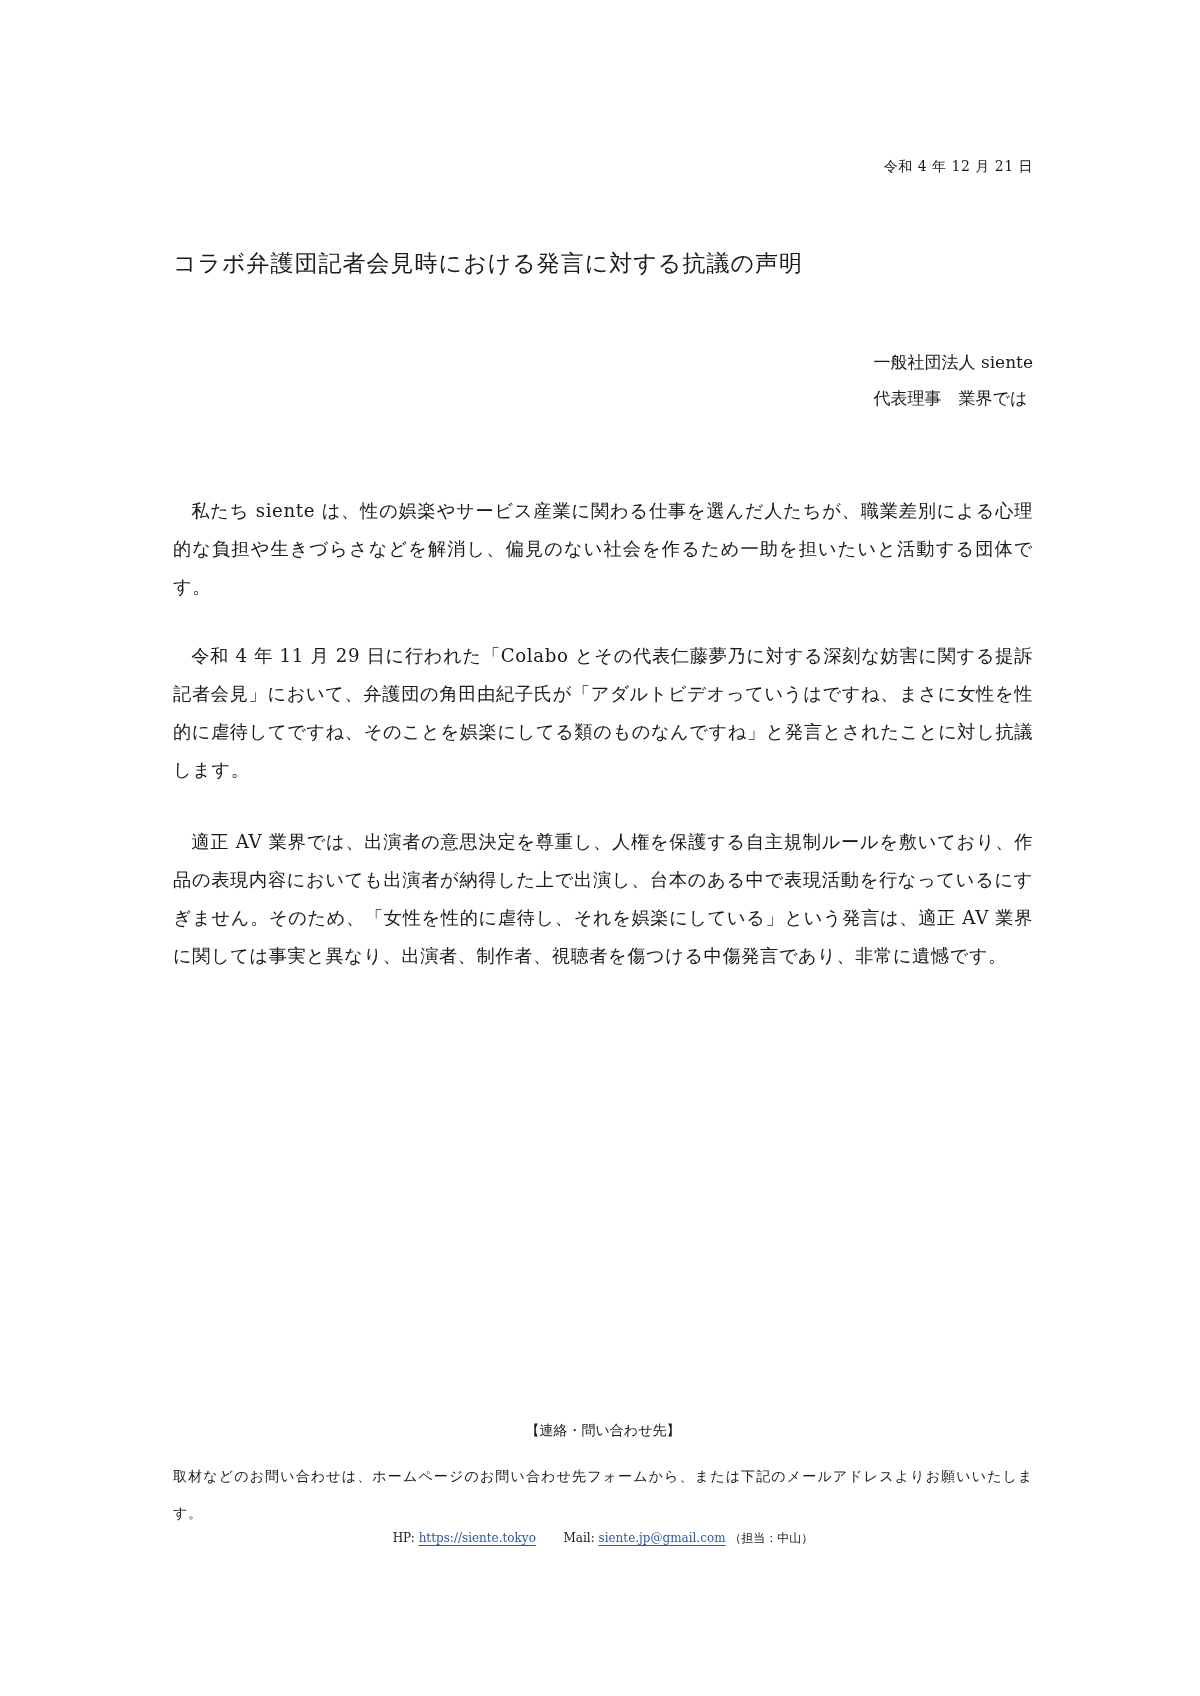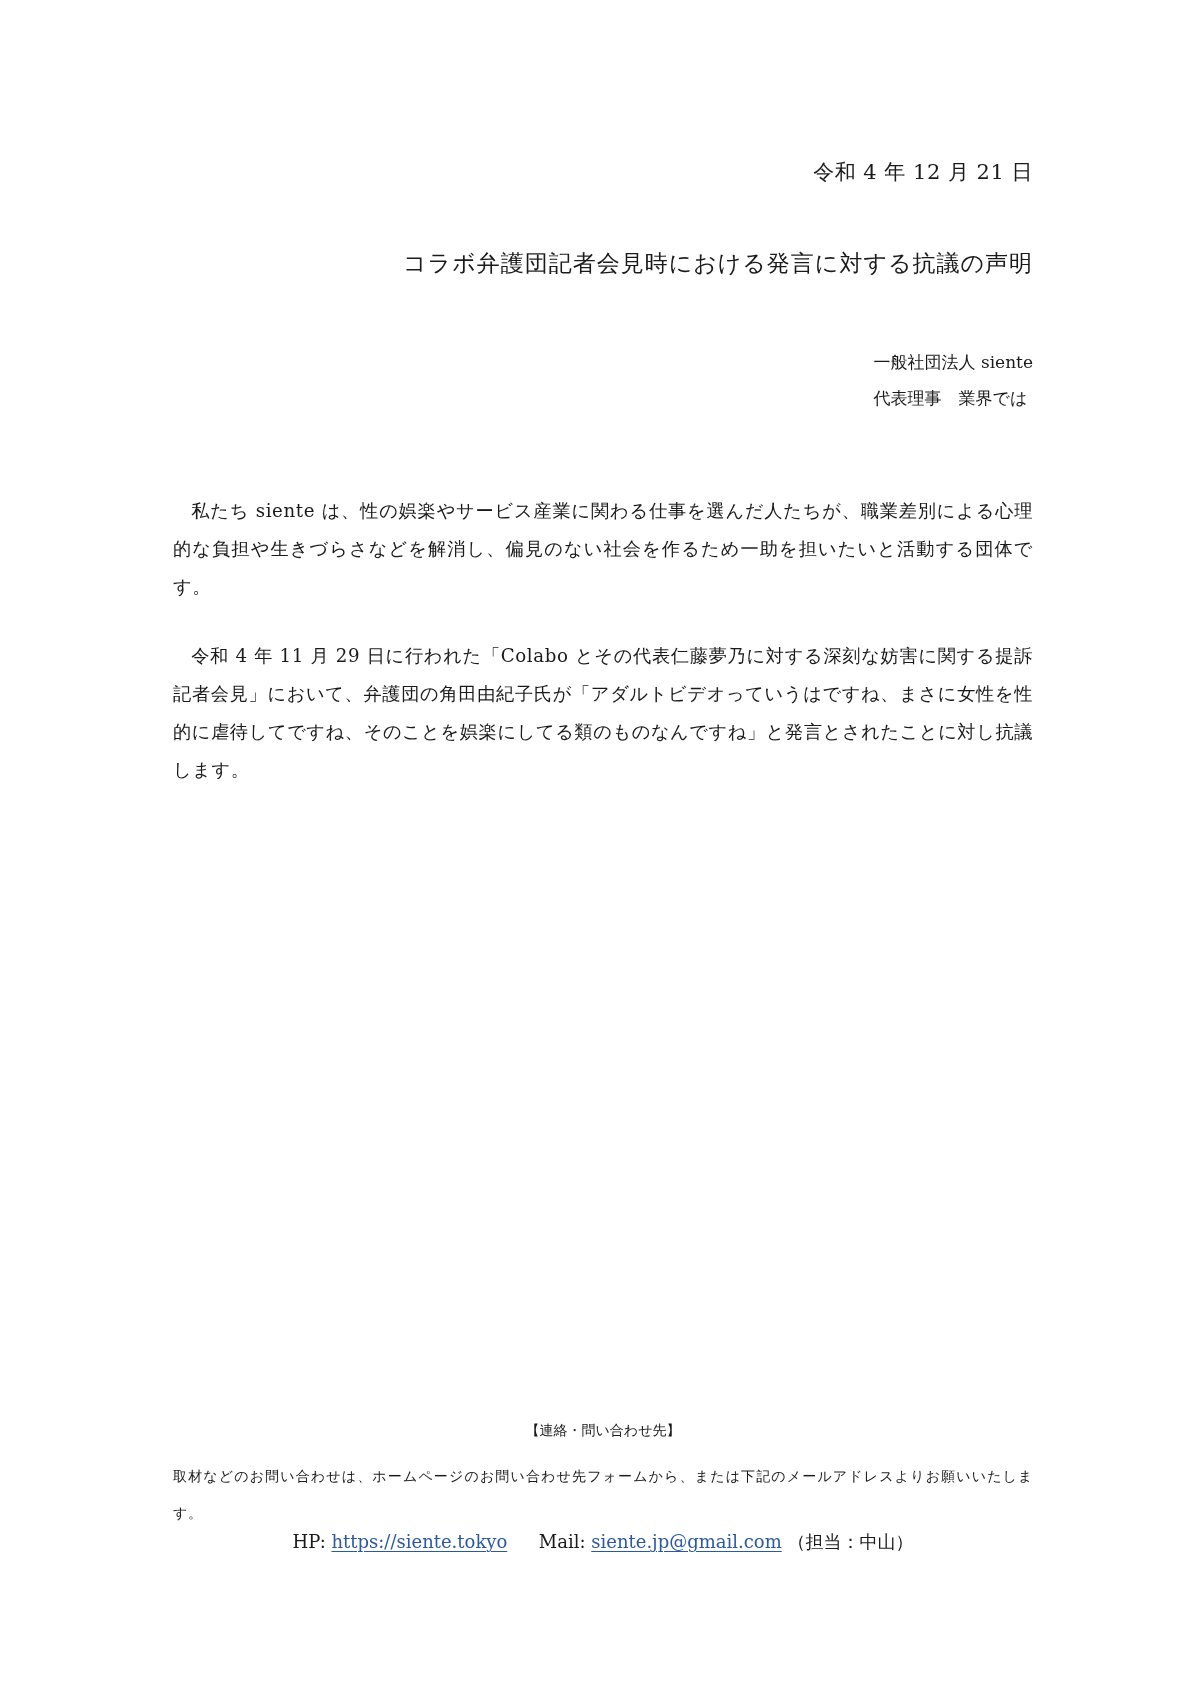--- a/index.html
+++ b/index.html
@@ -19,30 +19,30 @@
       position: absolute;
       left: 173px;
       top: 0;
       width: 860px;
       height: 1696px;
     }
     .date {
       position: absolute;
       right: 0;
       top: 158px;
-      font-size: 21px;
+      font-size: 14px;
       letter-spacing: 0.5px;
       margin-left: 16px;
     }
     .title {
       position: absolute;
       left: 0;
       right: 0;
       top: 248px;
-      text-align: right;
+      text-align: left;
       font-size: 23px;
       letter-spacing: 1px;
     }
     .issuer {
       position: absolute;
       right: 0;
       top: 344px;
       text-align: left;
       font-size: 17px;
       line-height: 36px;
@@ -77,21 +77,21 @@
       line-height: 37px;
       text-align: justify;
       letter-spacing: 0.6px;
     }
     .contact-links {
       position: absolute;
       left: 0;
       right: 0;
       top: 1530px;
       text-align: center;
-      font-size: 18px;
+      font-size: 12px;
     }
     .contact-links a {
       color: #2b58a3;
       text-decoration: underline;
       text-decoration-thickness: 1px;
       text-underline-offset: 3px;
     }
     .gap { display: inline-block; width: 20px; }
   </style>
 </head>
@@ -110,20 +110,21 @@
 
   <div class="body-block" style="top:459px;">
     <p class="para indent">私たち siente は、性の娯楽やサービス産業に関わる仕事を選んだ人たちが、職業差別による心理的な負担や生きづらさなどを解消し、偏見のない社会を作るため一助を担いたいと活動する団体です。</p>
   </div>
 
   <div class="body-block" style="top:604px;">
     <p class="para indent">令和 4 年 11 月 29 日に行われた「Colabo とその代表仁藤夢乃に対する深刻な妨害に関する提訴記者会見」において、弁護団の角田由紀子氏が「アダルトビデオっていうはですね、まさに女性を性的に虐待してですね、そのことを娯楽にしてる類のものなんですね」と発言とされたことに対し抗議します。</p>
   </div>
 
   <div class="body-block" style="top:790px;">
+    <p class="para indent">適正 AV 業界では、出演者の意思決定を尊重し、人権を保護する自主規制ルールを敷いており、作品の表現内容においても出演者が納得した上で出演し、台本のある中で表現活動を行なっているにすぎません。そのため、「女性を性的に虐待し、それを娯楽にしている」という発言は、適正 AV 業界に関しては事実と異なり、出演者、制作者、視聴者を傷つける中傷発言であり、非常に遺憾です。</p>
   </div>
 
 
   <div class="contact-heading">【連絡・問い合わせ先】</div>
 
   <div class="contact-text">取材などのお問い合わせは、ホームページのお問い合わせ先フォームから、または下記のメールアドレスよりお願いいたします。</div>
 
   <div class="contact-links">
     <span>HP:</span>
     <a href="#">https://siente.tokyo</a>

